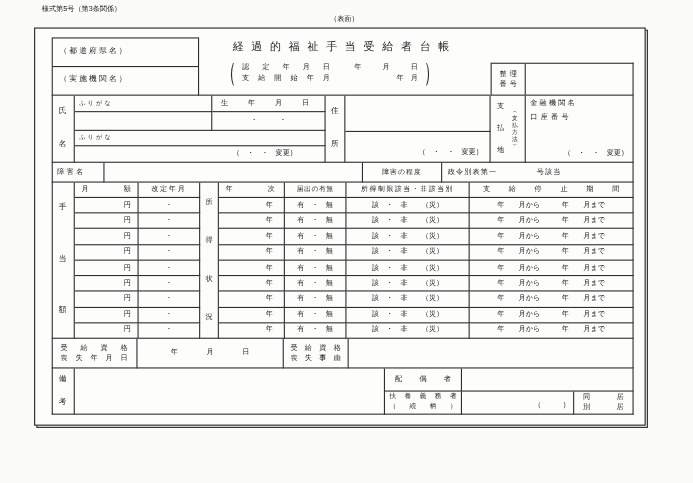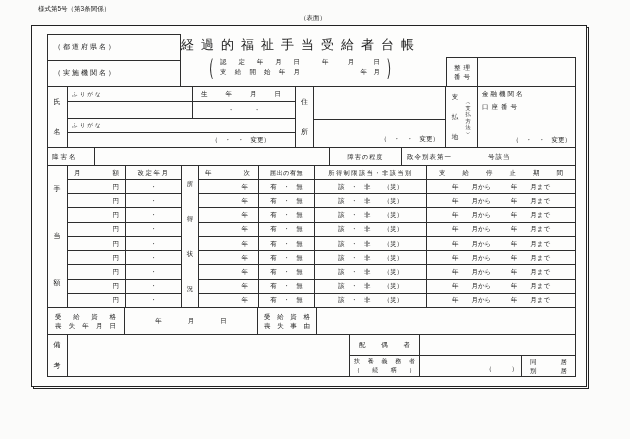--- a/index.html
+++ b/index.html
@@ -47,21 +47,21 @@
 
   <div class="lbl" style="left:38px;top:5px;">様式第5号（第3条関係）</div>
   <div class="lbl" style="left:300px;top:14px;">（表面）</div>
 
   <div class="frame-shadow"></div>
   <div class="frame"></div>
 
   <div class="cell boxfull start" style="left:47px;top:34px;width:134px;height:27px;letter-spacing:2px;padding-left:6px;font-size:7px;">（都道府県名）</div>
   <div class="cell boxLRB start" style="left:47px;top:61px;width:134px;height:26px;letter-spacing:2px;padding-left:6px;font-size:7px;">（実施機関名）</div>
 
-  <div class="lbl" style="left:181px;top:37px;width:265px;text-align:left;font-size:13px;letter-spacing:7px;">経過的福祉手当受給者台帳</div>
+  <div class="lbl" style="left:181px;top:37px;width:265px;text-align:center;font-size:10px;letter-spacing:7px;">経過的福祉手当受給者台帳</div>
 
   <div style="position:absolute;left:196px;top:51px;width:208px;height:32px;display:flex;align-items:center;">
     <span class="paren">（</span>
     <div style="flex:1;display:flex;flex-direction:column;gap:2px;">
       <div class="certline">
         <span style="width:80px;" data-justify="">
             <span>認</span>
             <span>定</span>
             <span>年</span>
             <span>月</span>

